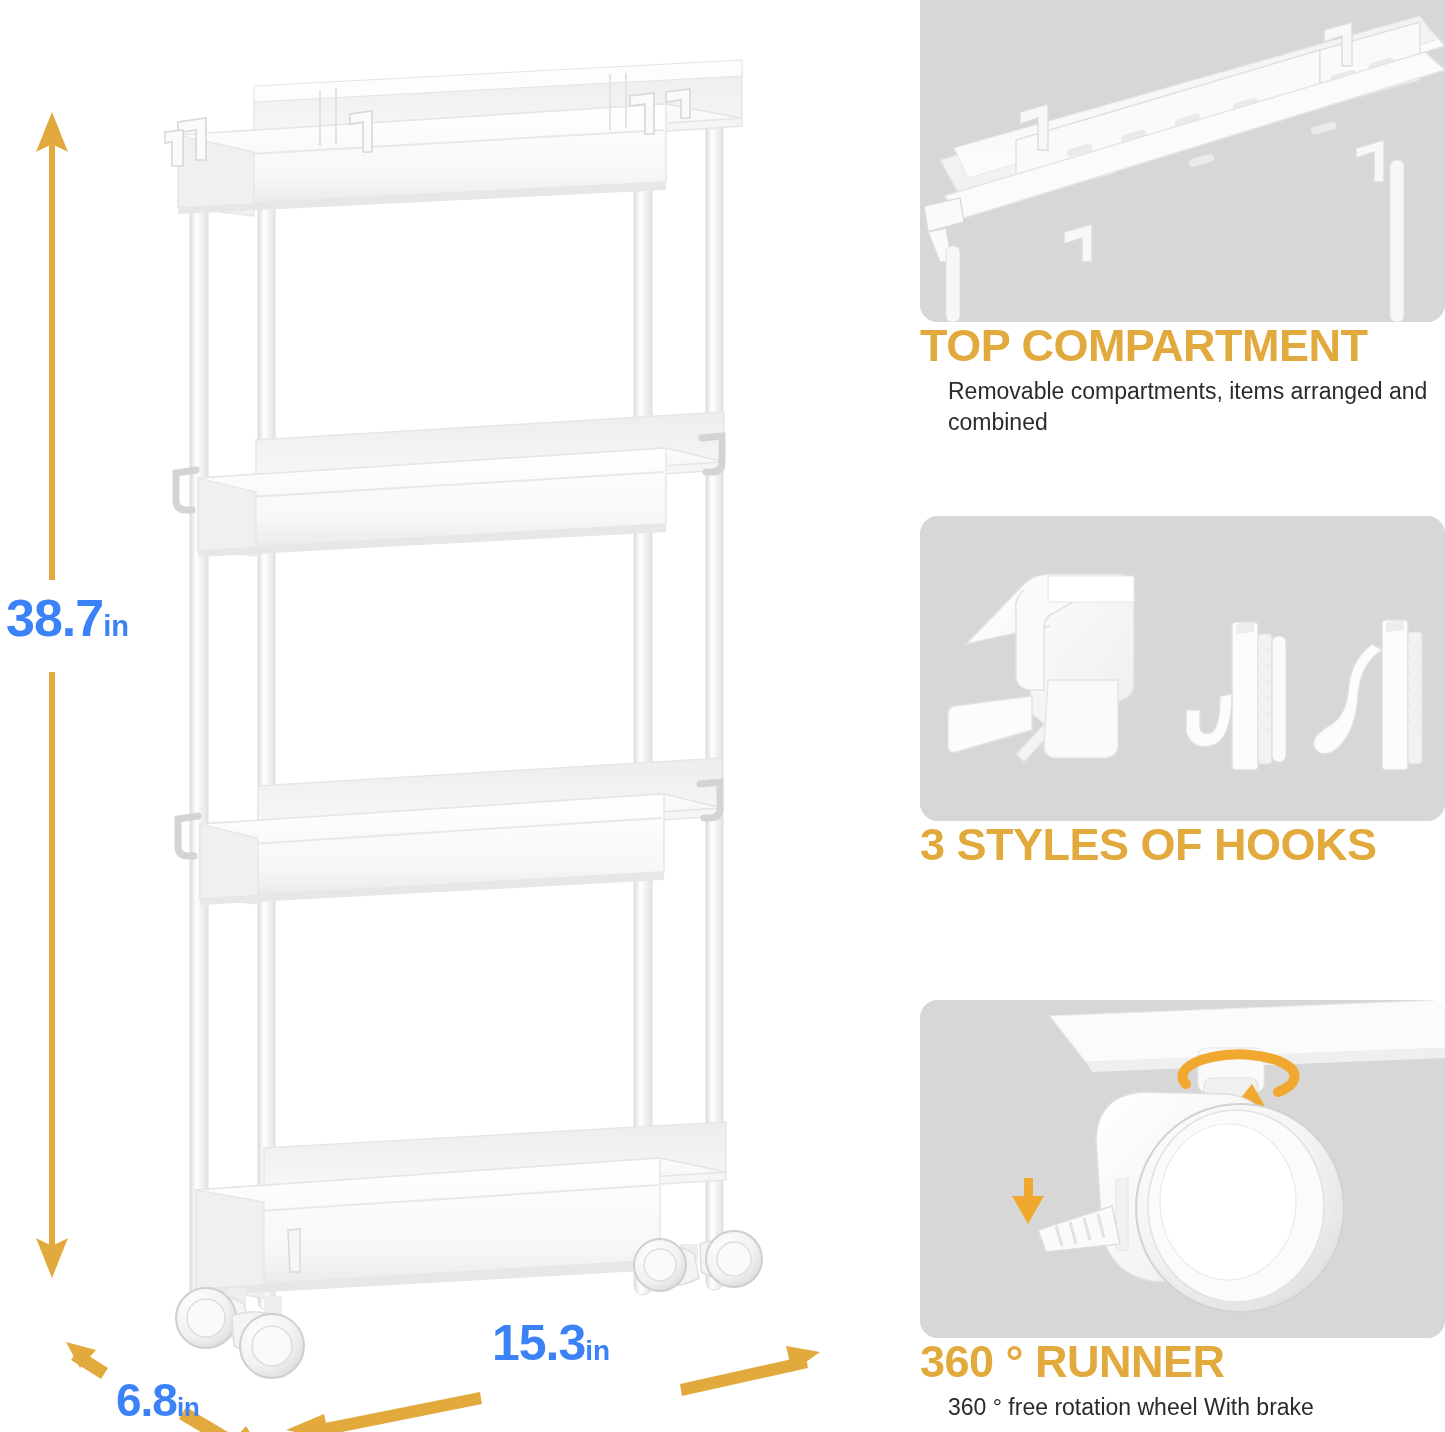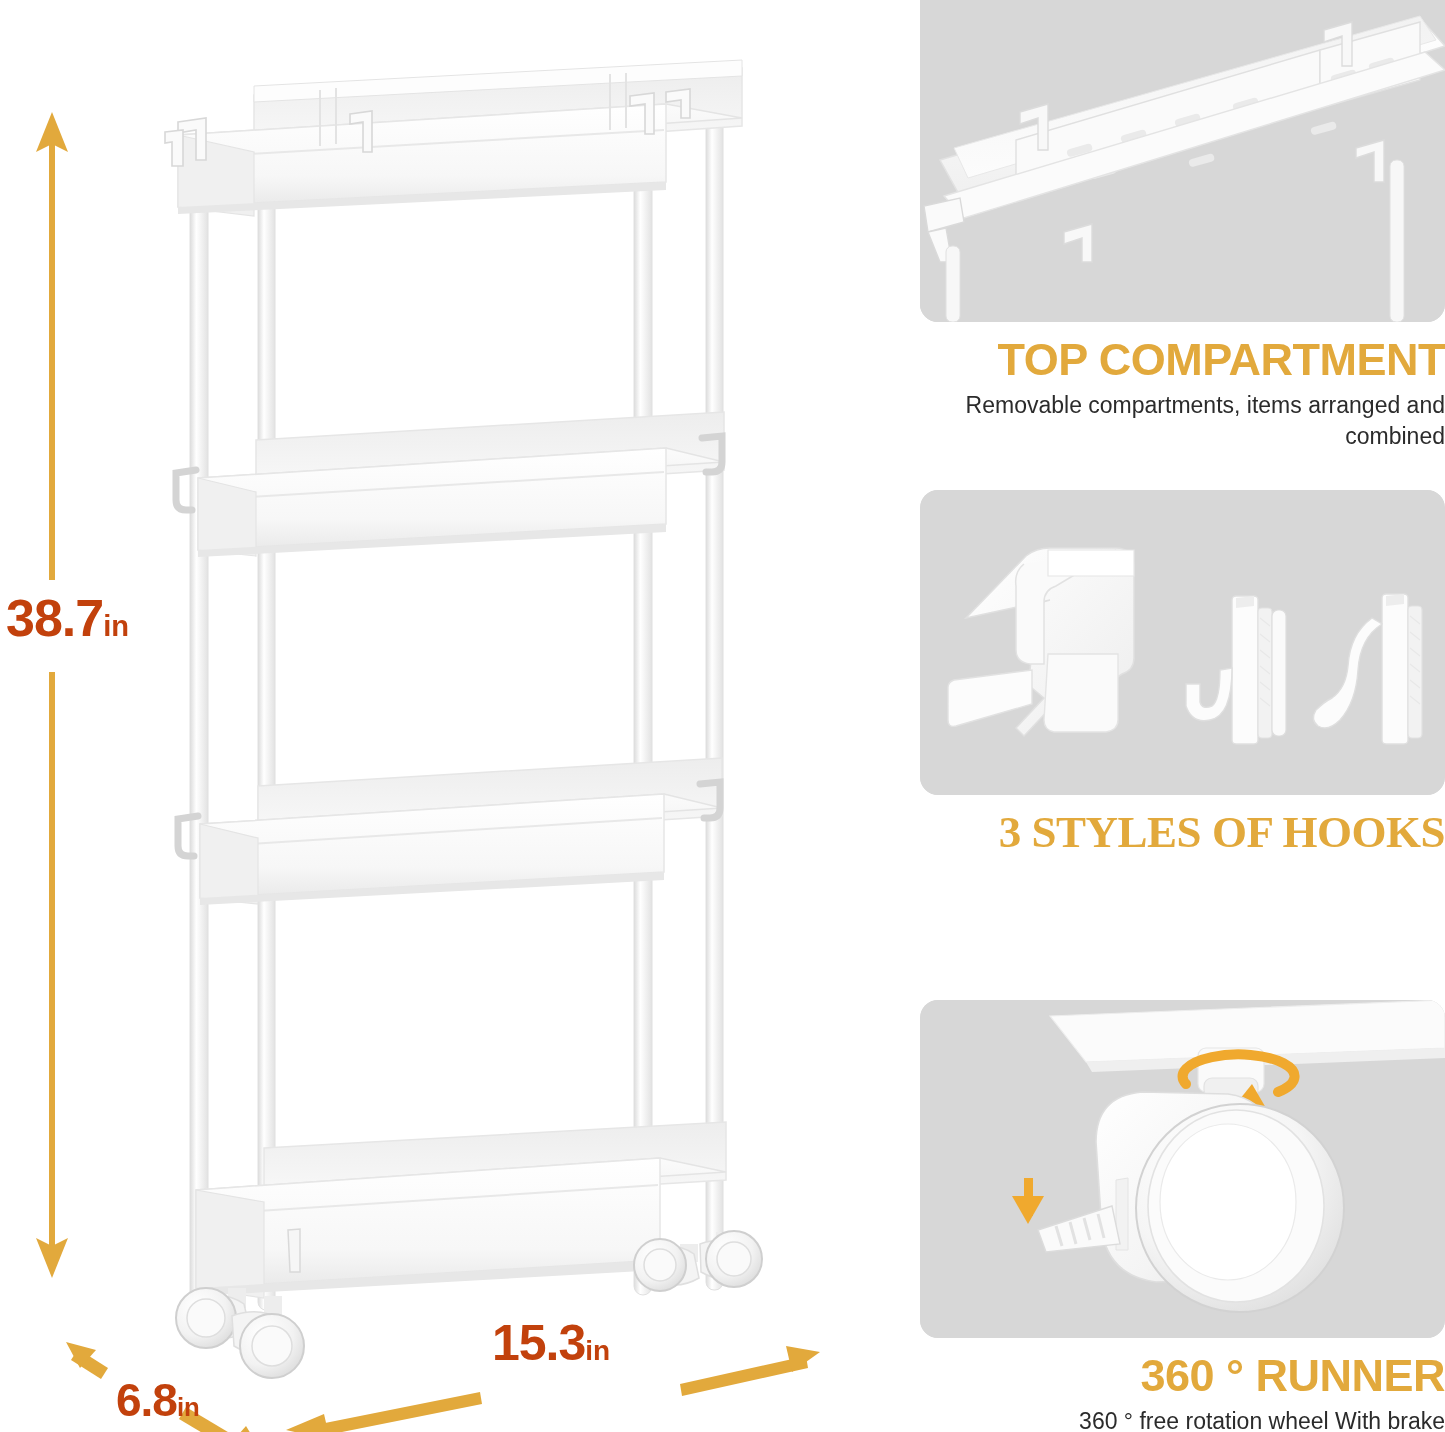--- a/index.html
+++ b/index.html
@@ -10,50 +10,50 @@
     overflow: hidden;
   }
   #root { position: relative; width: 1445px; height: 1432px; background:#fff; }
 
   
   .hero { position: absolute; left: 0; top: 0; width: 900px; height: 1432px; }
   .hero-svg { position: absolute; left: 0; top: 0; }
 
   .dim-label {
     position: absolute;
-    color: #c2410c;
+    color: #3b82f6;
     font-weight: 700;
     letter-spacing: -1px;
     white-space: nowrap;
     line-height: 1;
   }
   .dim-label .unit { font-size: 0.56em; font-weight: 700; letter-spacing: 0; }
 
   #dim-height-label { left: 6px; top: 592px; font-size: 52px; }
   #dim-depth-label  { left: 116px; top: 1377px; font-size: 46px; }
   #dim-width-label  { left: 492px; top: 1318px; font-size: 50px; }
 
   
   .feature { position: absolute; left: 920px; width: 525px; }
   #feature-top    { top: 0px; }
-  #feature-hooks  { top: 490px; font-family: Liberation Serif, serif; }
+  #feature-hooks  { top: 516px; }
   #feature-runner { top: 1000px; }
 
   .panel {
     position: relative;
     width: 525px;
     background: #D7D7D7;
     border-radius: 18px;
     overflow: hidden;
   }
   #panel-top     { height: 322px; border-radius: 0 0 18px 18px; }
   #panel-hooks   { height: 305px; }
   #panel-runner  { height: 338px; }
 
-  .feature-caption { width: 525px; padding-top: 14px; text-align: right; }
+  .feature-caption { width: 525px; text-align: left; }
   .feature-title {
     color: #E2A93C;
     font-weight: 700;
     font-size: 45px;
     line-height: 1.06;
     letter-spacing: -0.5px;
     white-space: nowrap;
   }
   .feature-desc {
     color: #2B2B2B;

